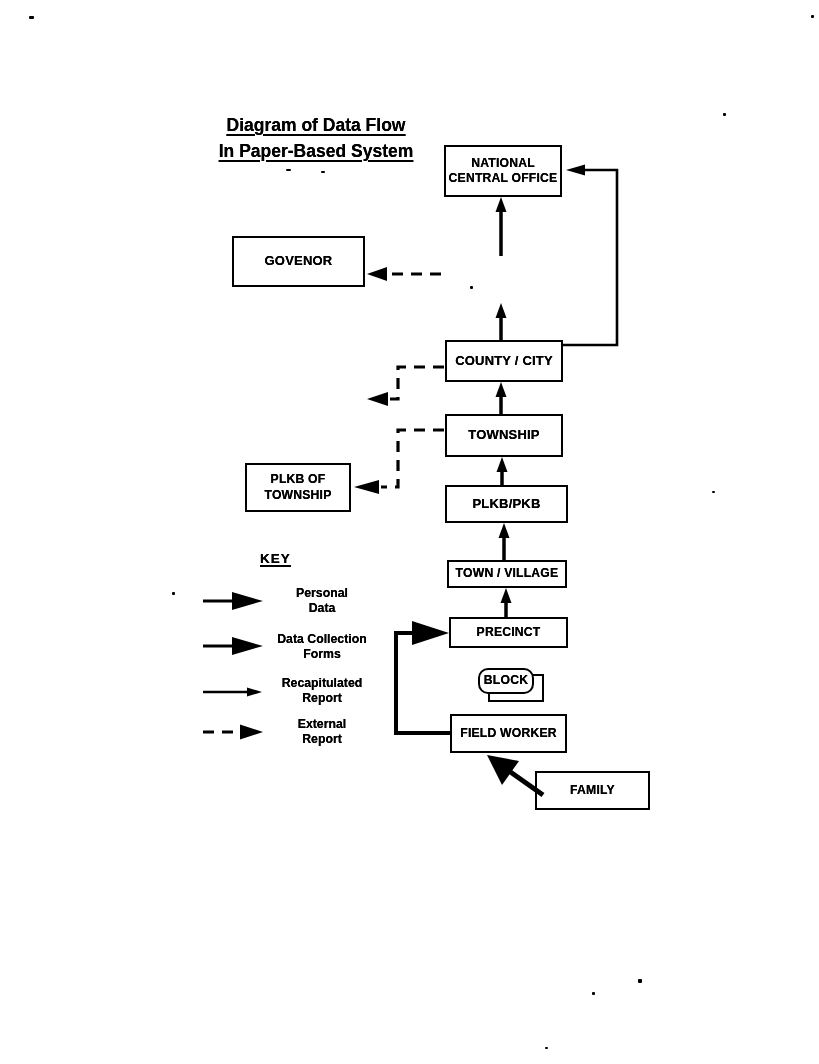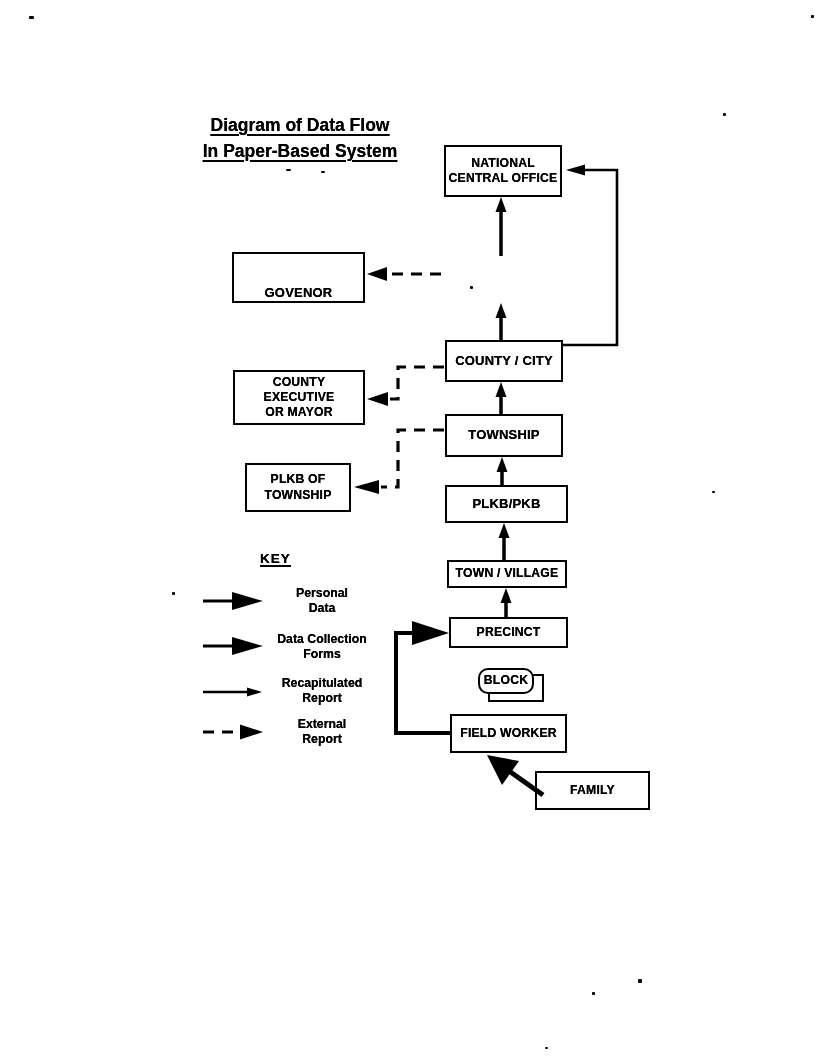--- a/index.html
+++ b/index.html
@@ -2,31 +2,31 @@
 <html><head>
 <meta charset="utf-8">
 <style>
   html,body{margin:0;padding:0;background:#e8e8e8;}
   #page{position:relative;width:819px;height:1064px;background:#ffffff;
         font-family:"Liberation Sans", sans-serif;color:#000;overflow:hidden;
         margin:0 auto;}
   
   .scantext{text-shadow:0 0 .5px #000;}
   
-  #title{position:absolute;left:172px;top:113px;width:256px;text-align:center;
+  #title{position:absolute;left:188px;top:113px;width:256px;text-align:center;
          font-size:17.5px;font-weight:bold;line-height:1.48;}
   #title .tline{text-decoration:underline;text-decoration-thickness:2px;text-underline-offset:3px;display:inline-block;}
   
   .node{position:absolute;border:2px solid #000;background:#fff;
         display:flex;align-items:center;justify-content:center;text-align:center;
         font-weight:bold;line-height:1.25;letter-spacing:.2px;box-sizing:border-box;}
   .fs13{font-size:13px;} .fs12{font-size:12.2px;}
   
   #box-nco{left:444px;top:145px;width:118px;height:52px;}
-  #box-govenor{left:232px;top:252px;width:133px;height:51px;align-items:flex-end;}
+  #box-govenor{left:232px;top:236px;width:133px;height:51px;}
   #box-state{left:443px;top:255px;width:119px;height:48px;}
   #box-county-city{left:445px;top:340px;width:118px;height:42px;}
   #box-county-exec{left:233px;top:370px;width:132px;height:55px;}
   #box-township{left:445px;top:414px;width:118px;height:43px;}
   #box-head-township{left:245px;top:463px;width:106px;height:49px;}
   #box-plkb{left:445px;top:485px;width:123px;height:38px;}
   #box-town-village{left:447px;top:560px;width:120px;height:28px;}
   #box-precinct{left:449px;top:617px;width:119px;height:31px;}
   #box-block{left:478px;top:668px;width:56px;height:26px;z-index:2;border-radius:10px;}
   #box-block-shadow{position:absolute;left:488px;top:674px;width:56px;height:28px;
@@ -65,27 +65,20 @@
 
   <div class="node fs13 scantext" id="box-govenor">
     <span>GOVENOR</span>
   </div>
 
 
   <div class="node fs13 scantext" id="box-county-city">
     <span>COUNTY / CITY</span>
   </div>
 
-  <div class="node fs12 scantext" id="box-county-exec">
-    <div>
-      <span>COUNTY</span><br>
-      <span>EXECUTIVE</span><br>
-      <span>OR MAYOR</span>
-    </div>
-  </div>
 
   <div class="node fs13 scantext" id="box-township">
     <span>TOWNSHIP</span>
   </div>
 
   <div class="node fs12 scantext" id="box-head-township">
     <div>
       <span>PLKB OF</span><br>
       <span>TOWNSHIP</span>
     </div>

